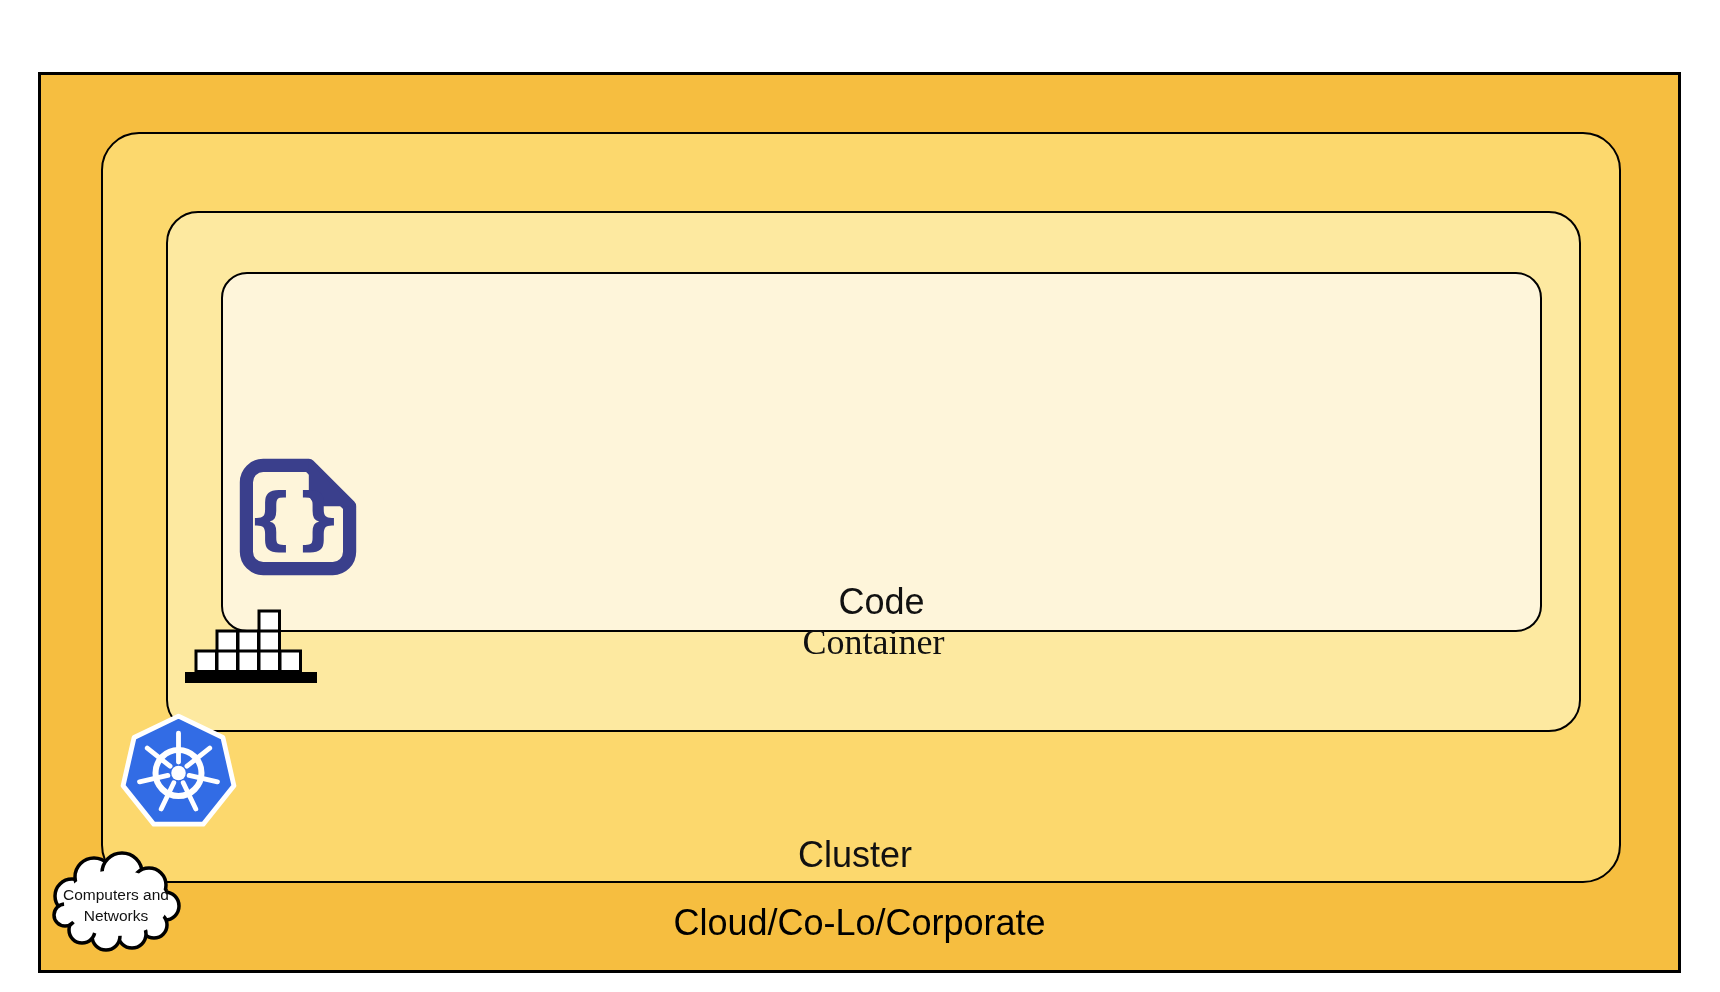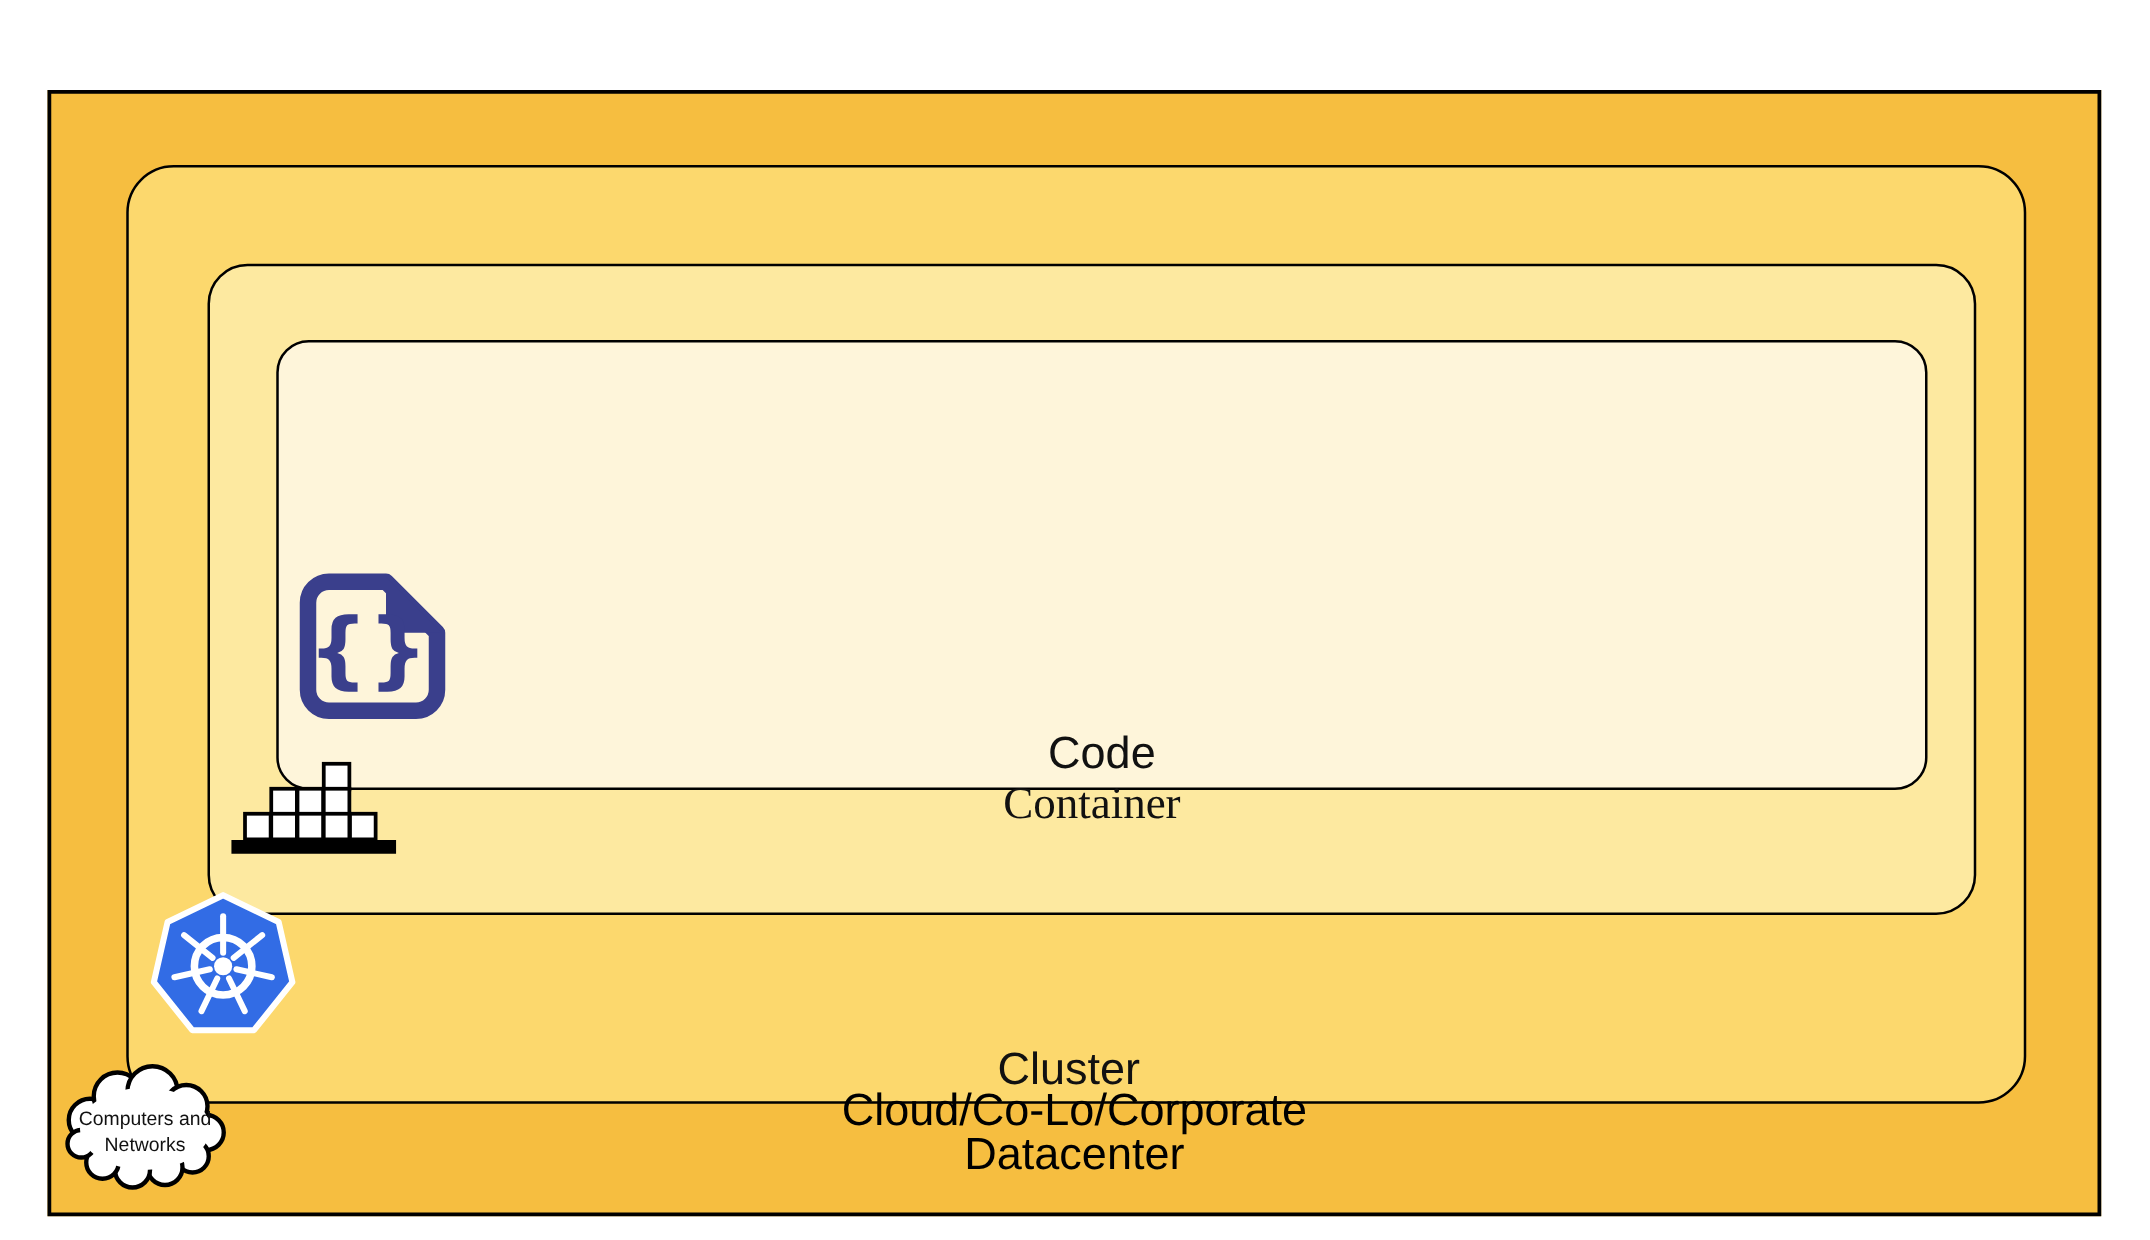--- a/index.html
+++ b/index.html
@@ -65,21 +65,20 @@
   <div class="box" style="left:166px;top:178px;width:1415px;height:461px;pointer-events:none;font-family:Liberation Serif, serif;">
     <div class="layer-label" id="container-label">Container</div>
   </div>
 
   <div class="box" style="left:101px;top:99px;width:1508px;height:751px;pointer-events:none;">
     <div class="layer-label" id="cluster-label">Cluster</div>
   </div>
 
   <div id="datacenter-label">
     <div>Cloud/Co-Lo/Corporate</div>
-    <div>Datacenter</div>
   </div>
 
   <svg class="icon" id="code-file-icon" viewBox="0 0 100 100" aria-hidden="true">
     <path d="M21 7 H59 L93 41 V79 A14 14 0 0 1 79 93 H21 A14 14 0 0 1 7 79 V21 A14 14 0 0 1 21 7 Z" fill="none" stroke="#3A3F8C" stroke-width="11" stroke-linejoin="round"></path>
     <path d="M59 4 L96 41 H71 A12 12 0 0 1 59 29 Z" fill="#3A3F8C"></path>
     <text x="47" y="71" text-anchor="middle" fill="#3A3F8C">{}</text>
   </svg>
 
   <svg class="icon" id="container-blocks-icon" viewBox="0 0 132 75" aria-hidden="true">
     <g stroke="#000" stroke-width="3" fill="#FFFFFF">

